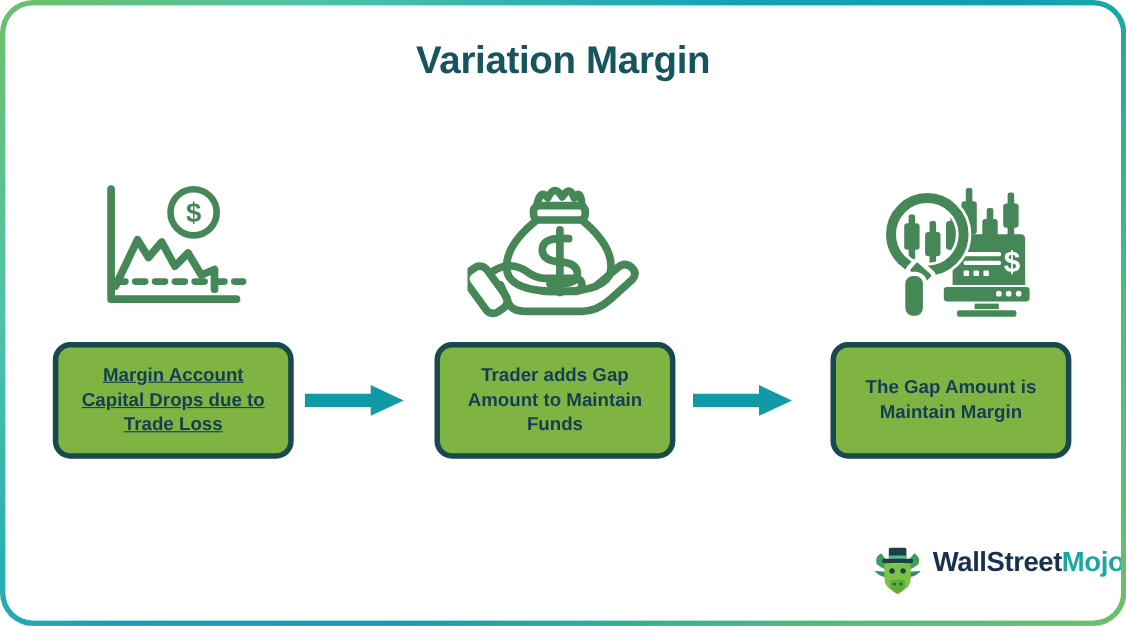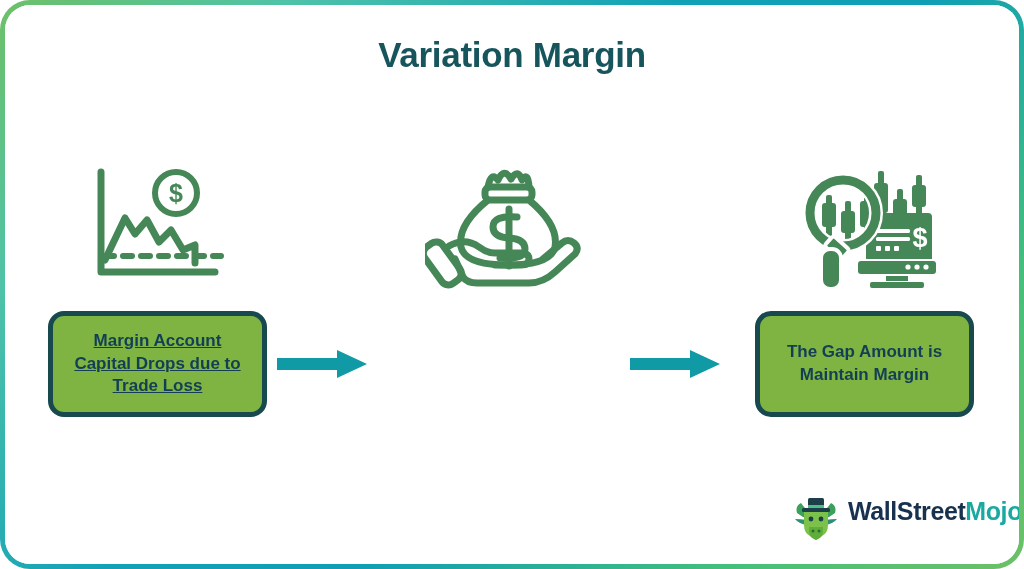--- a/index.html
+++ b/index.html
@@ -209,20 +209,21 @@
         <g>
           <circle cx="45" cy="52" r="33" fill="none" stroke="#ffffff" stroke-width="14"></circle>
           <circle cx="45" cy="52" r="33" fill="none" stroke="#468757" stroke-width="9"></circle>
           <rect x="28" y="80" width="22" height="14" rx="3" transform="rotate(42 39 87)" fill="#468757" stroke="#ffffff" stroke-width="4"></rect>
           <rect x="23" y="88" width="20" height="40" rx="9" fill="#468757" stroke="#ffffff" stroke-width="4"></rect>
         </g>
       </svg>
     </div>
 
     <div class="step-box" id="step-box-1">Margin Account Capital Drops due to Trade Loss</div>
+    <div class="step-box" id="step-box-2">Trader adds Gap Amount to Maintain Funds</div>
     <div class="step-box" id="step-box-3">The Gap Amount is Maintain Margin</div>
 
     <div class="arrow" id="arrow-1">
       <svg width="92" height="30" viewBox="0 0 92 30">
         <path d="M0 9 L60 9 L60 1 L90 15 L60 29 L60 21 L0 21 Z" fill="#109aa5"></path>
       </svg>
     </div>
     <div class="arrow" id="arrow-2">
       <svg width="92" height="30" viewBox="0 0 92 30">
         <path d="M0 9 L60 9 L60 1 L90 15 L60 29 L60 21 L0 21 Z" fill="#109aa5"></path>

